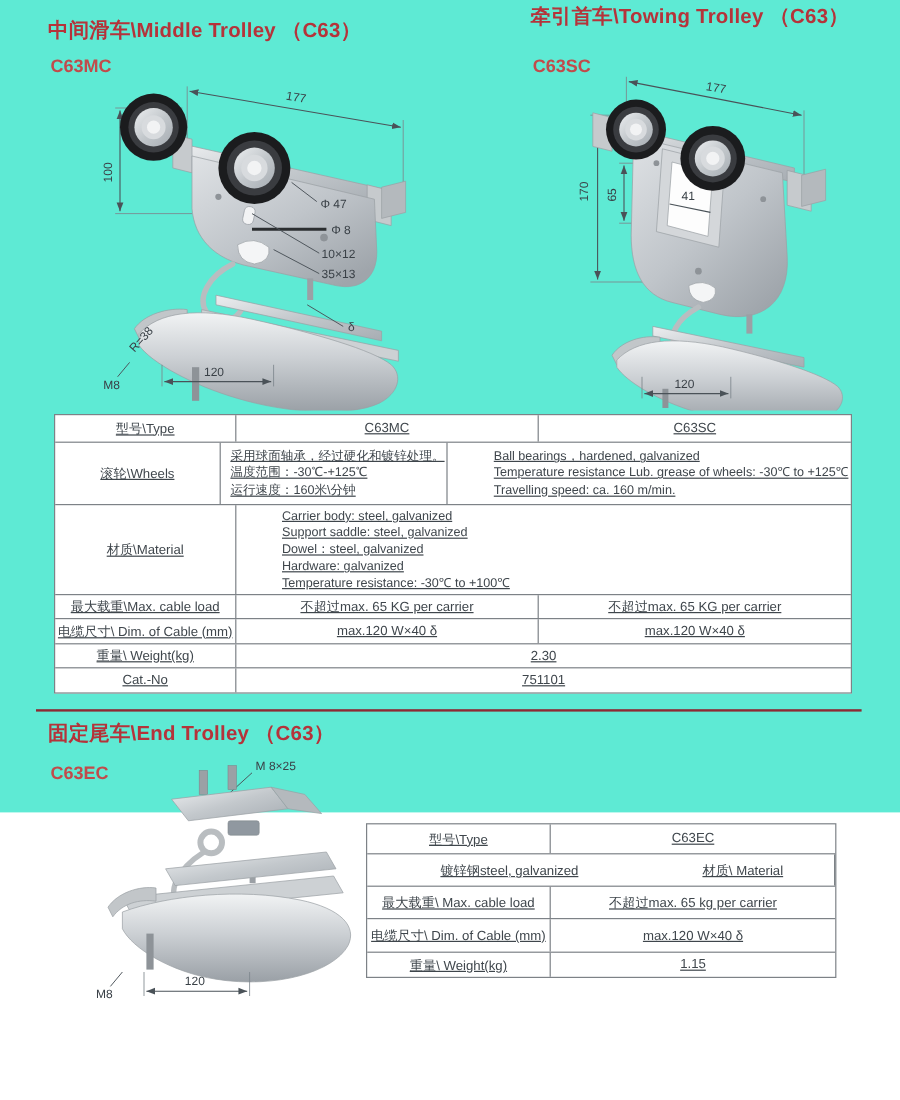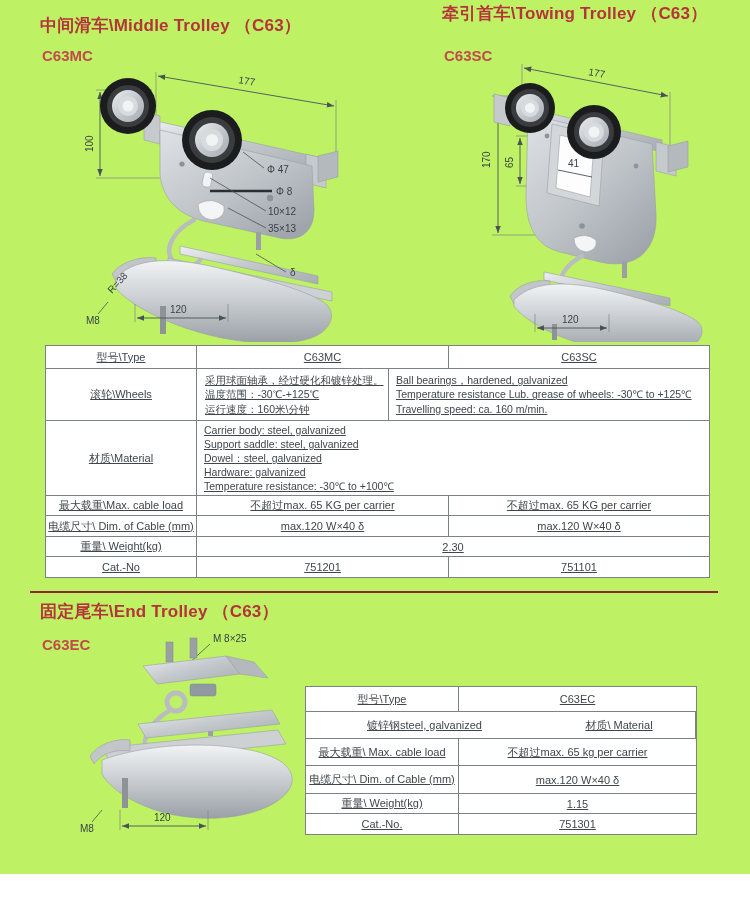--- a/index.html
+++ b/index.html
@@ -1,37 +1,37 @@
 <!DOCTYPE html>
 <html><head>
 <meta charset="utf-8">
 <style>
   html,body{margin:0;padding:0;}
   body{width:750px;height:917px;background:#ffffff;font-family:"Liberation Sans",sans-serif;position:relative;overflow:hidden;color:#3f464c;}
-  .page{position:absolute;left:0;top:0;width:750px;height:874px;background:#bef264;}
+  .page{position:absolute;left:0;top:0;width:750px;height:677px;background:#5eead4;}
   .sec-title{position:absolute;font-size:17px;font-weight:bold;color:#b5333a;letter-spacing:.2px;white-space:nowrap;}
   .model{position:absolute;font-size:15px;font-weight:bold;color:#c14b4b;white-space:nowrap;}
   .divider{position:absolute;left:30px;top:591px;width:688px;height:2px;background:#8d2a33;}
   svg{position:absolute;}
   .dim{stroke:#4a5258;stroke-width:.9;fill:none;}
   .ext{stroke:#7c858b;stroke-width:.7;fill:none;}
   .lead{stroke:#4a5258;stroke-width:.8;fill:none;}
   .lbl{fill:#3a4147;font-size:10px;font-family:"Liberation Sans",sans-serif;}
   .outl{stroke:#9aa0a5;stroke-width:.6;}
   
   .tbl{position:absolute;border:1px solid #7d8287;background:#fff;box-sizing:border-box;text-decoration:underline;}
   .tr{display:flex;border-bottom:1px solid #7d8287;box-sizing:border-box;}
   .tr:last-child{border-bottom:none;}
   .td{border-right:1px solid #7d8287;display:flex;flex-direction:column;justify-content:center;align-items:center;font-size:11px;color:#3f464c;box-sizing:border-box;text-align:center;}
   .td.last{border-right:none;flex:1;}
   .spec-table{left:45px;top:345px;width:665px;}
   .c1{width:151px;}
   .c2{width:252px;}
   .w-cn{width:192px;align-items:flex-start;text-align:left;padding:2px 2px 2px 8px;}
-  .w-en{align-items:flex-start;text-align:left;padding:2px 2px 2px 7px;}
+  .w-en{align-items:flex-start;text-align:left;padding:2px 2px 2px 7px;margin-left:31px;}
   .line{font-size:10.5px;line-height:1.34;white-space:nowrap;}
   .h23{height:23px}.h52{height:52px}.h75{height:75px}.h20{height:20px}.h21{height:21px}
   .end-table{left:305px;top:686px;width:392px;}
   .e1{width:153px;}
   .h25{height:25px}.h27{height:27px}.h28{height:28px}
 </style>
 </head>
 <body>
 
 <div class="page">
@@ -245,21 +245,20 @@
       <div class="td c1">电缆尺寸\ Dim. of Cable (mm)</div>
       <div class="td c2">max.120 W×40 δ</div>
       <div class="td last">max.120 W×40 δ</div>
     </div>
     <div class="tr h20">
       <div class="td c1">重量\ Weight(kg)</div>
       <div class="td last">2.30</div>
     </div>
     <div class="tr h20">
       <div class="td c1">Cat.-No</div>
-      <div class="td c2">751201</div>
       <div class="td last">751101</div>
     </div>
   </div>
 
   <div class="divider"></div>
 
   <div class="sec-title" style="left:40px;top:600px">固定尾车\End Trolley （C63）</div>
   <div class="model" style="left:42px;top:636px">C63EC</div>
 
   <svg style="left:40px;top:628px" width="280" height="240" viewBox="0 0 280 240">
@@ -312,19 +311,15 @@
       <div class="td last">不超过max. 65 kg per carrier</div>
     </div>
     <div class="tr h28">
       <div class="td e1">电缆尺寸\ Dim. of Cable (mm)</div>
       <div class="td last">max.120 W×40 δ</div>
     </div>
     <div class="tr h20">
       <div class="td e1">重量\ Weight(kg)</div>
       <div class="td last">1.15</div>
     </div>
-    <div class="tr h20">
-      <div class="td e1">Cat.-No.</div>
-      <div class="td last">751301</div>
-    </div>
   </div>
 
 </div>
 
 </body></html>

